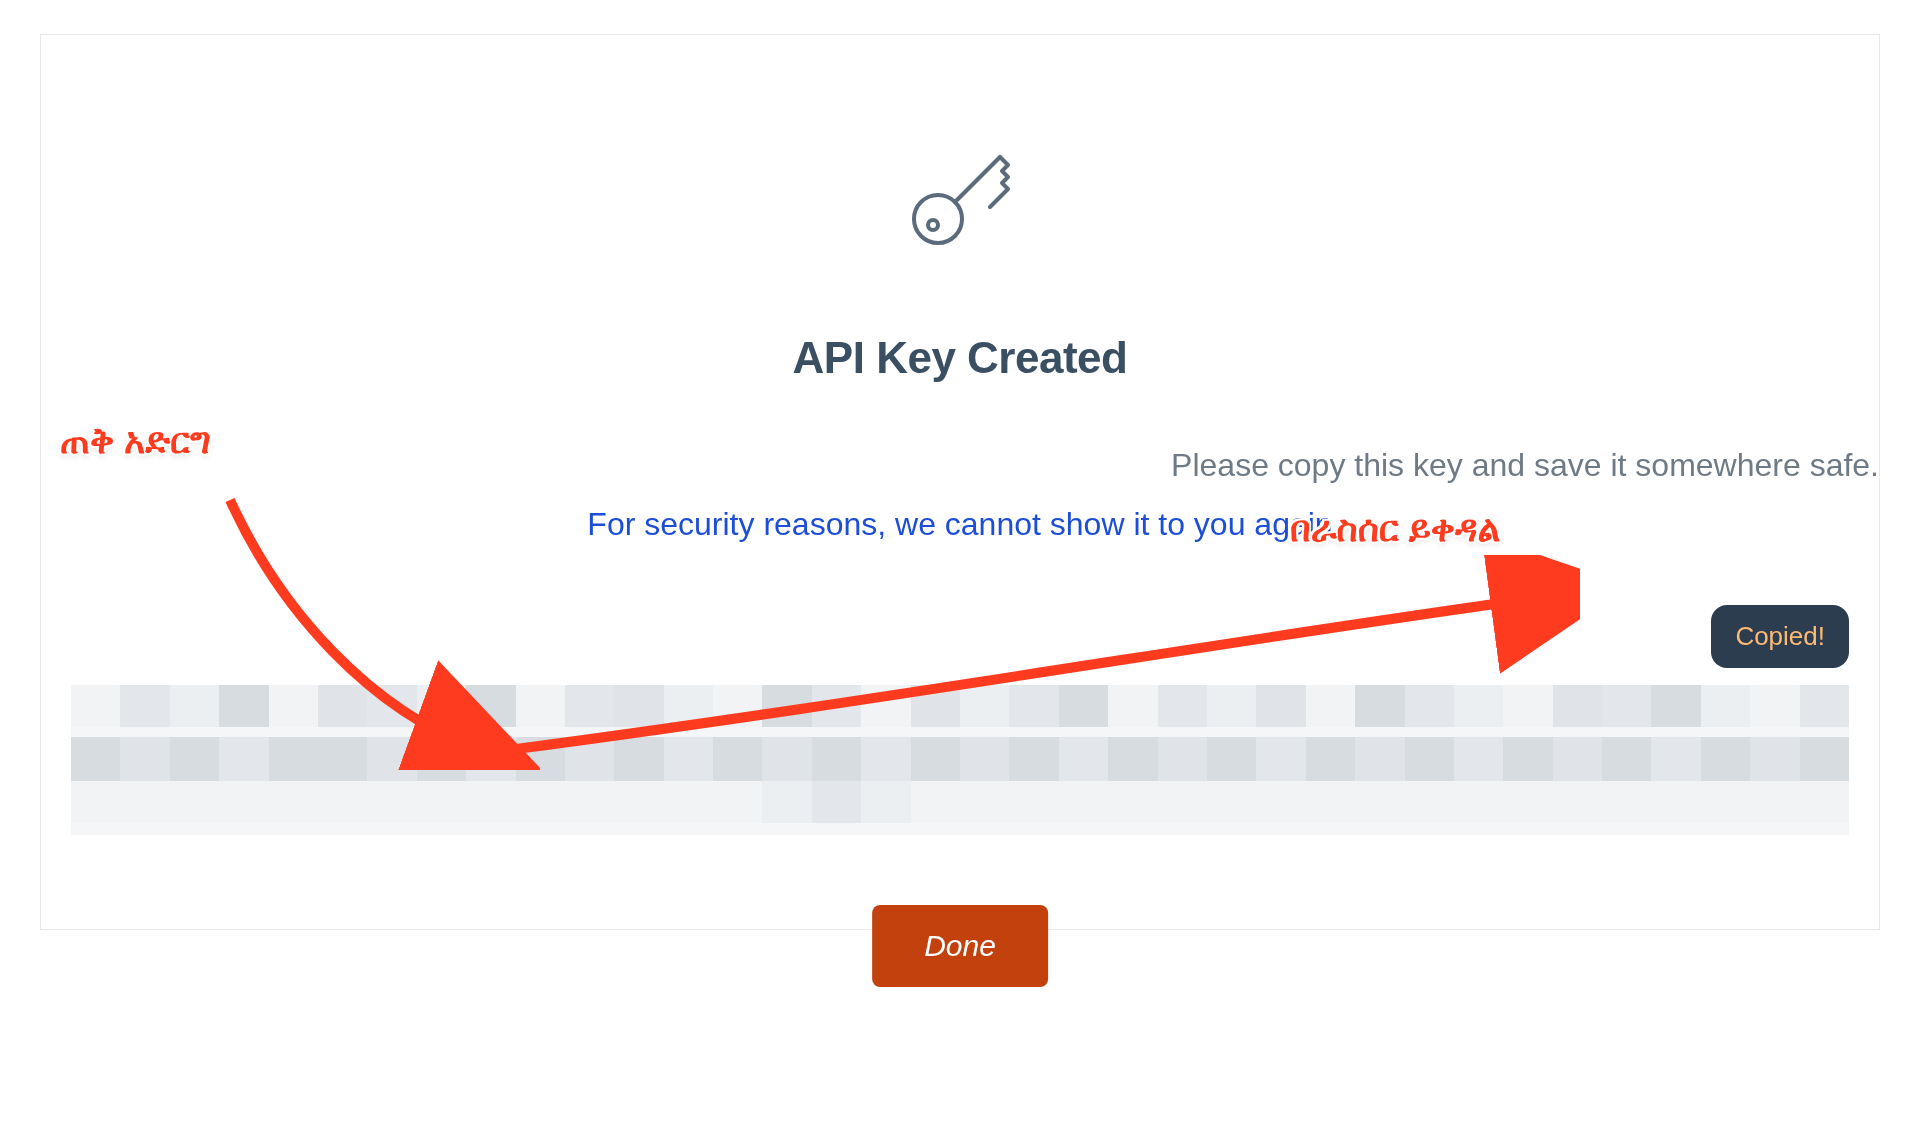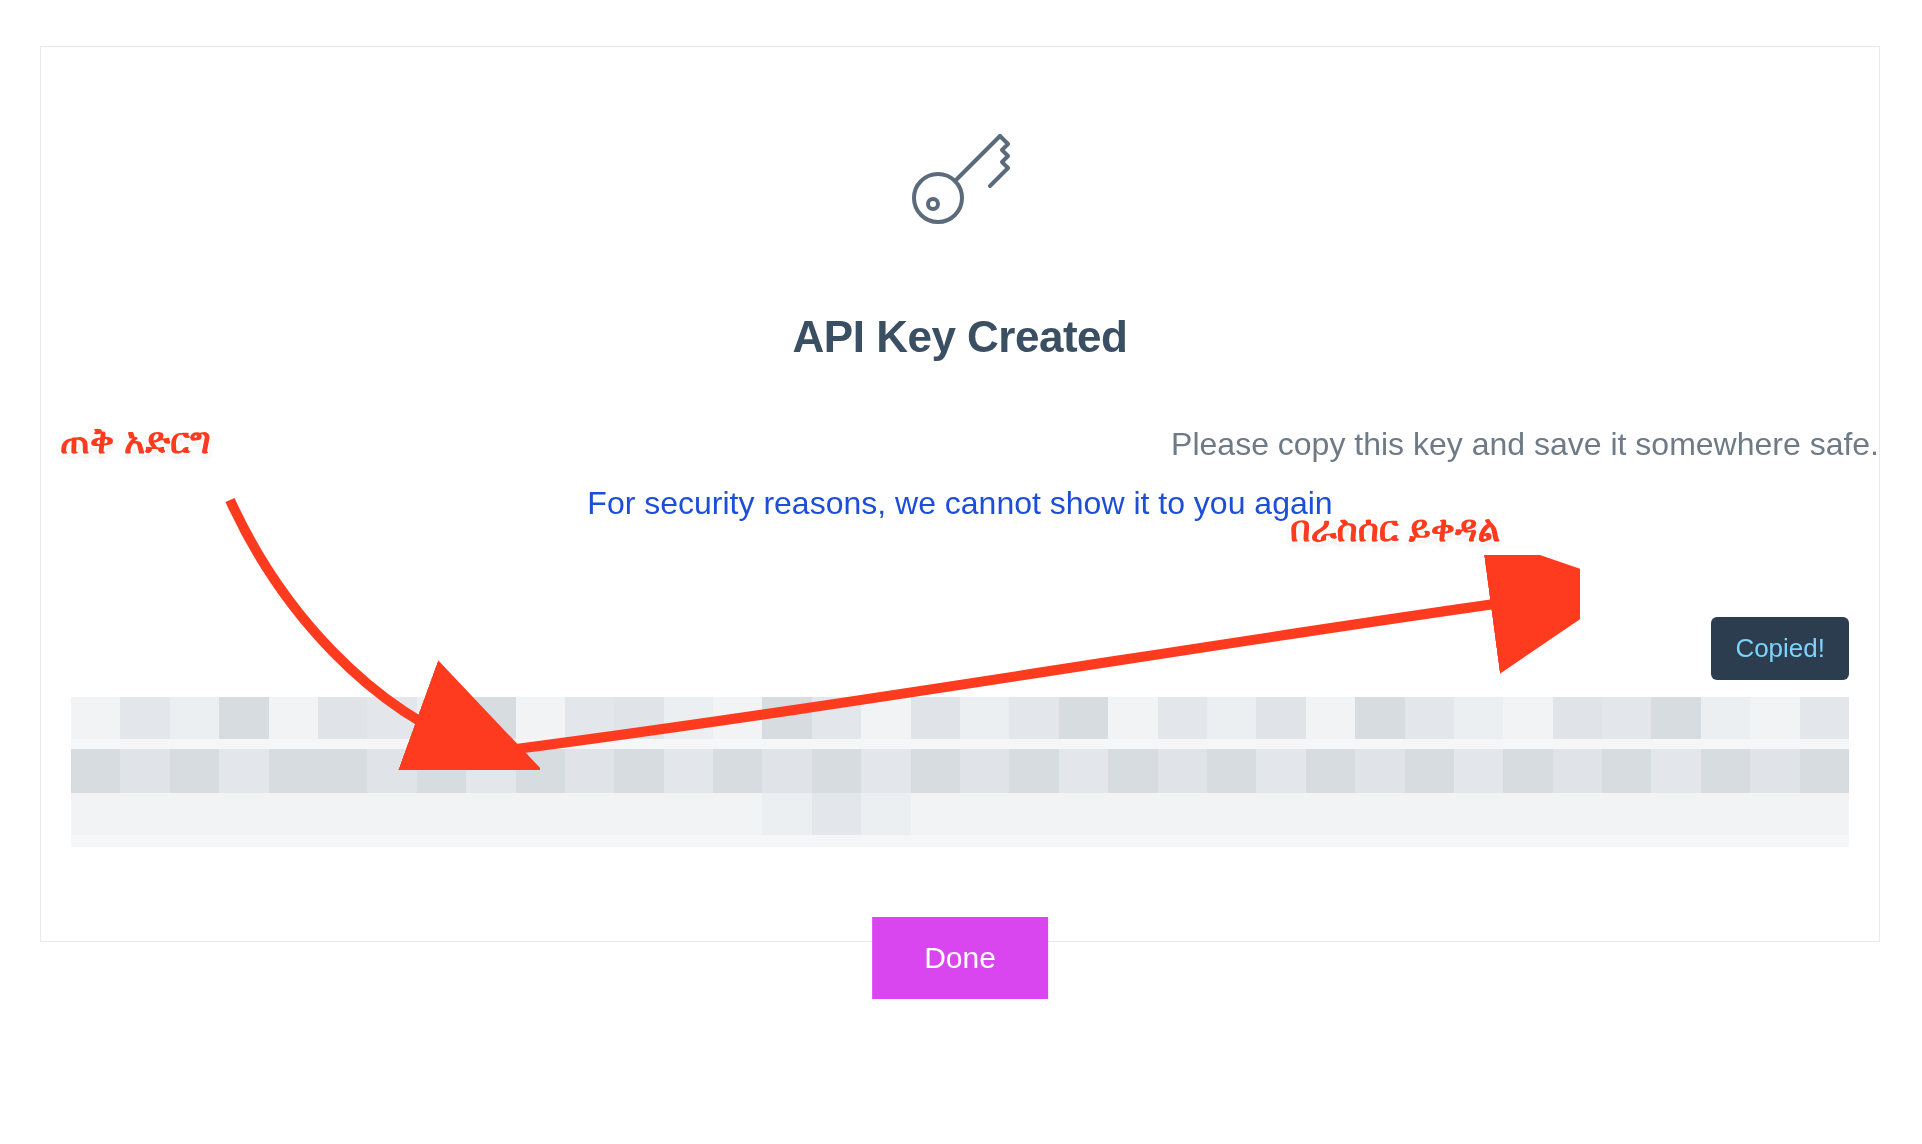--- a/index.html
+++ b/index.html
@@ -8,27 +8,27 @@
     width: 1922px;
     height: 1144px;
     background: #ffffff;
     font-family: -apple-system, BlinkMacSystemFont, "Segoe UI", Helvetica, Arial, sans-serif;
     position: relative;
     overflow: hidden;
   }
   .card {
     position: absolute;
     left: 40px;
-    top: 46px;
+    top: 34px;
     width: 1840px;
     height: 896px;
     border: 1px solid #e6e8eb;
     background: #ffffff;
     box-sizing: border-box;
-    padding-top: 69px;
+    padding-top: 102px;
   }
   .icon-wrap {
     display: flex;
     justify-content: center;
   }
   .key-svg { display: block; }
   .title {
     text-align: center;
     font-weight: 700;
     font-size: 44px;
@@ -46,24 +46,24 @@
     text-align: center;
     font-size: 32px;
     color: #1d4ed8;
     margin-top: 22px;
   }
   .copied {
     position: absolute;
     right: 30px;
     top: 570px;
     background: #2b3d4f;
-    color: #7dd3fc;
+    color: #fdba74;
     font-size: 26px;
     padding: 16px 24px;
-    border-radius: 6px;
+    border-radius: 16px;
   }
   .key-area {
     position: absolute;
     left: 30px;
     right: 30px;
     top: 650px;
     height: 150px;
     background: #f5f6f8;
     overflow: hidden;
   }
@@ -80,27 +80,28 @@
   .pix-a { background: #f1f3f5; }
   .pix-b { background: #e3e7eb; }
   .pix-c { background: #d7dce1; }
   .pix-d { background: #eceff2; }
   .pix-e { background: #e0e4e8; }
   .done {
     position: absolute;
     left: 50%;
     transform: translateX(-50%);
     top: 870px;
-    background: #d946ef;
+    background: #c2410c;
     color: #ffffff;
     font-size: 30px;
     padding: 24px 52px;
     border: none;
-    border-radius: 0;
+    border-radius: 8px;
     cursor: pointer;
+    font-style: italic;
   }
   
   .anno {
     position: absolute;
     color: #ff3b1f;
     font-weight: 800;
     font-size: 36px;
     text-shadow:
       -2px -2px 0 #fff, 2px -2px 0 #fff, -2px 2px 0 #fff, 2px 2px 0 #fff,
       0 3px 6px rgba(0,0,0,0.15);

